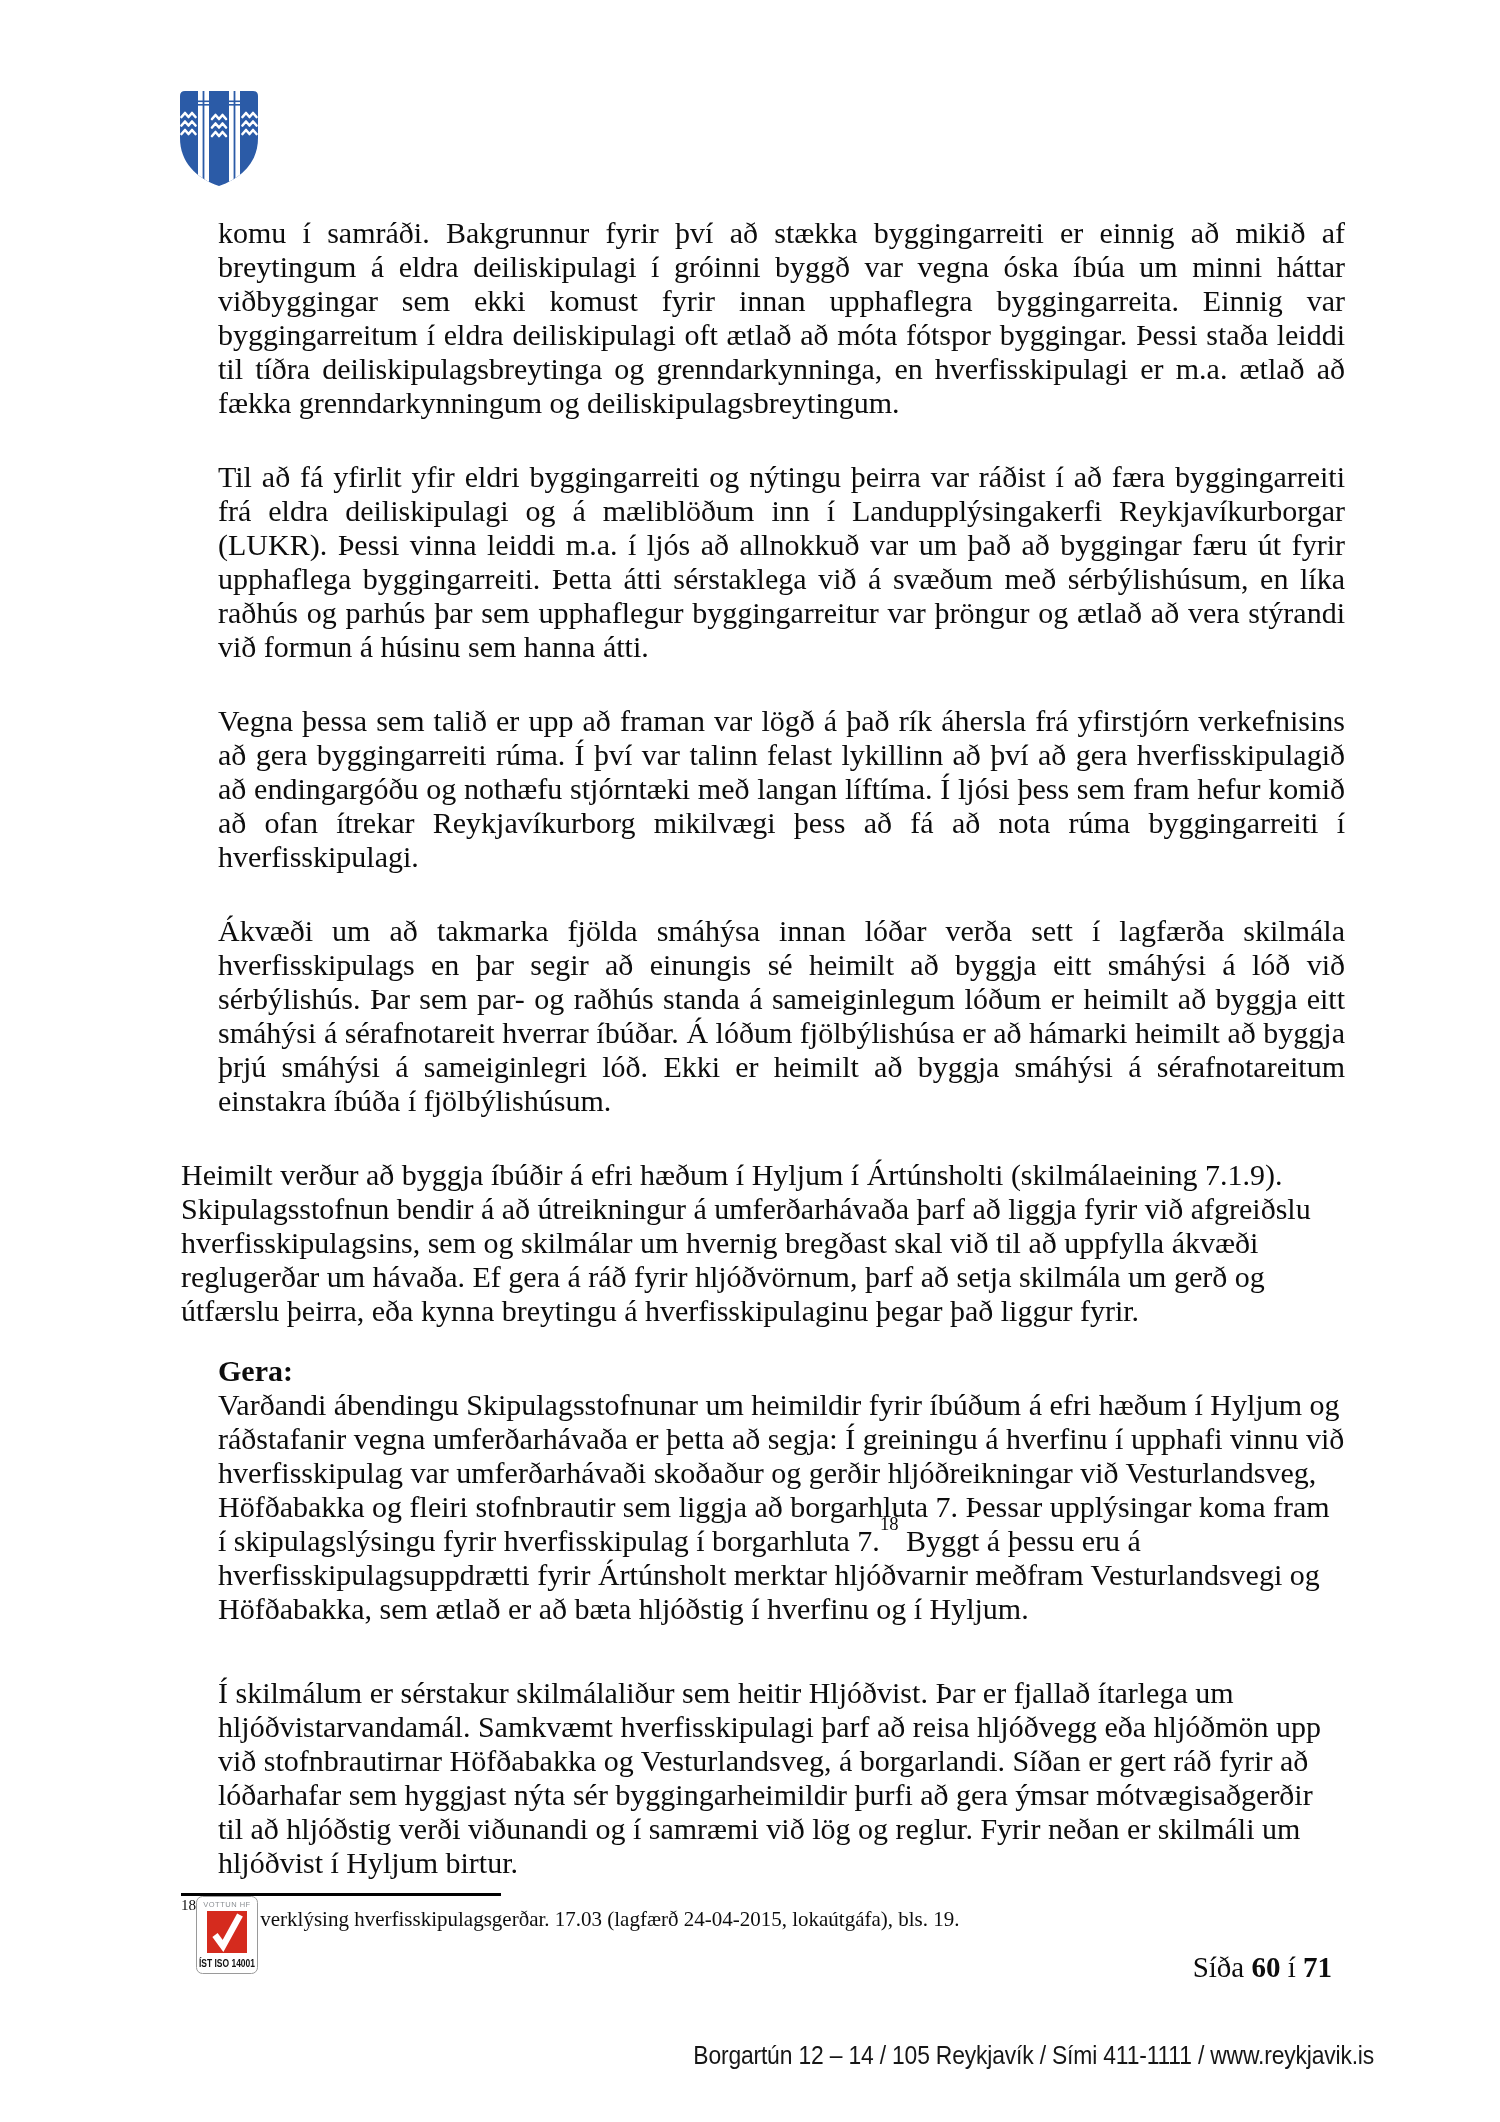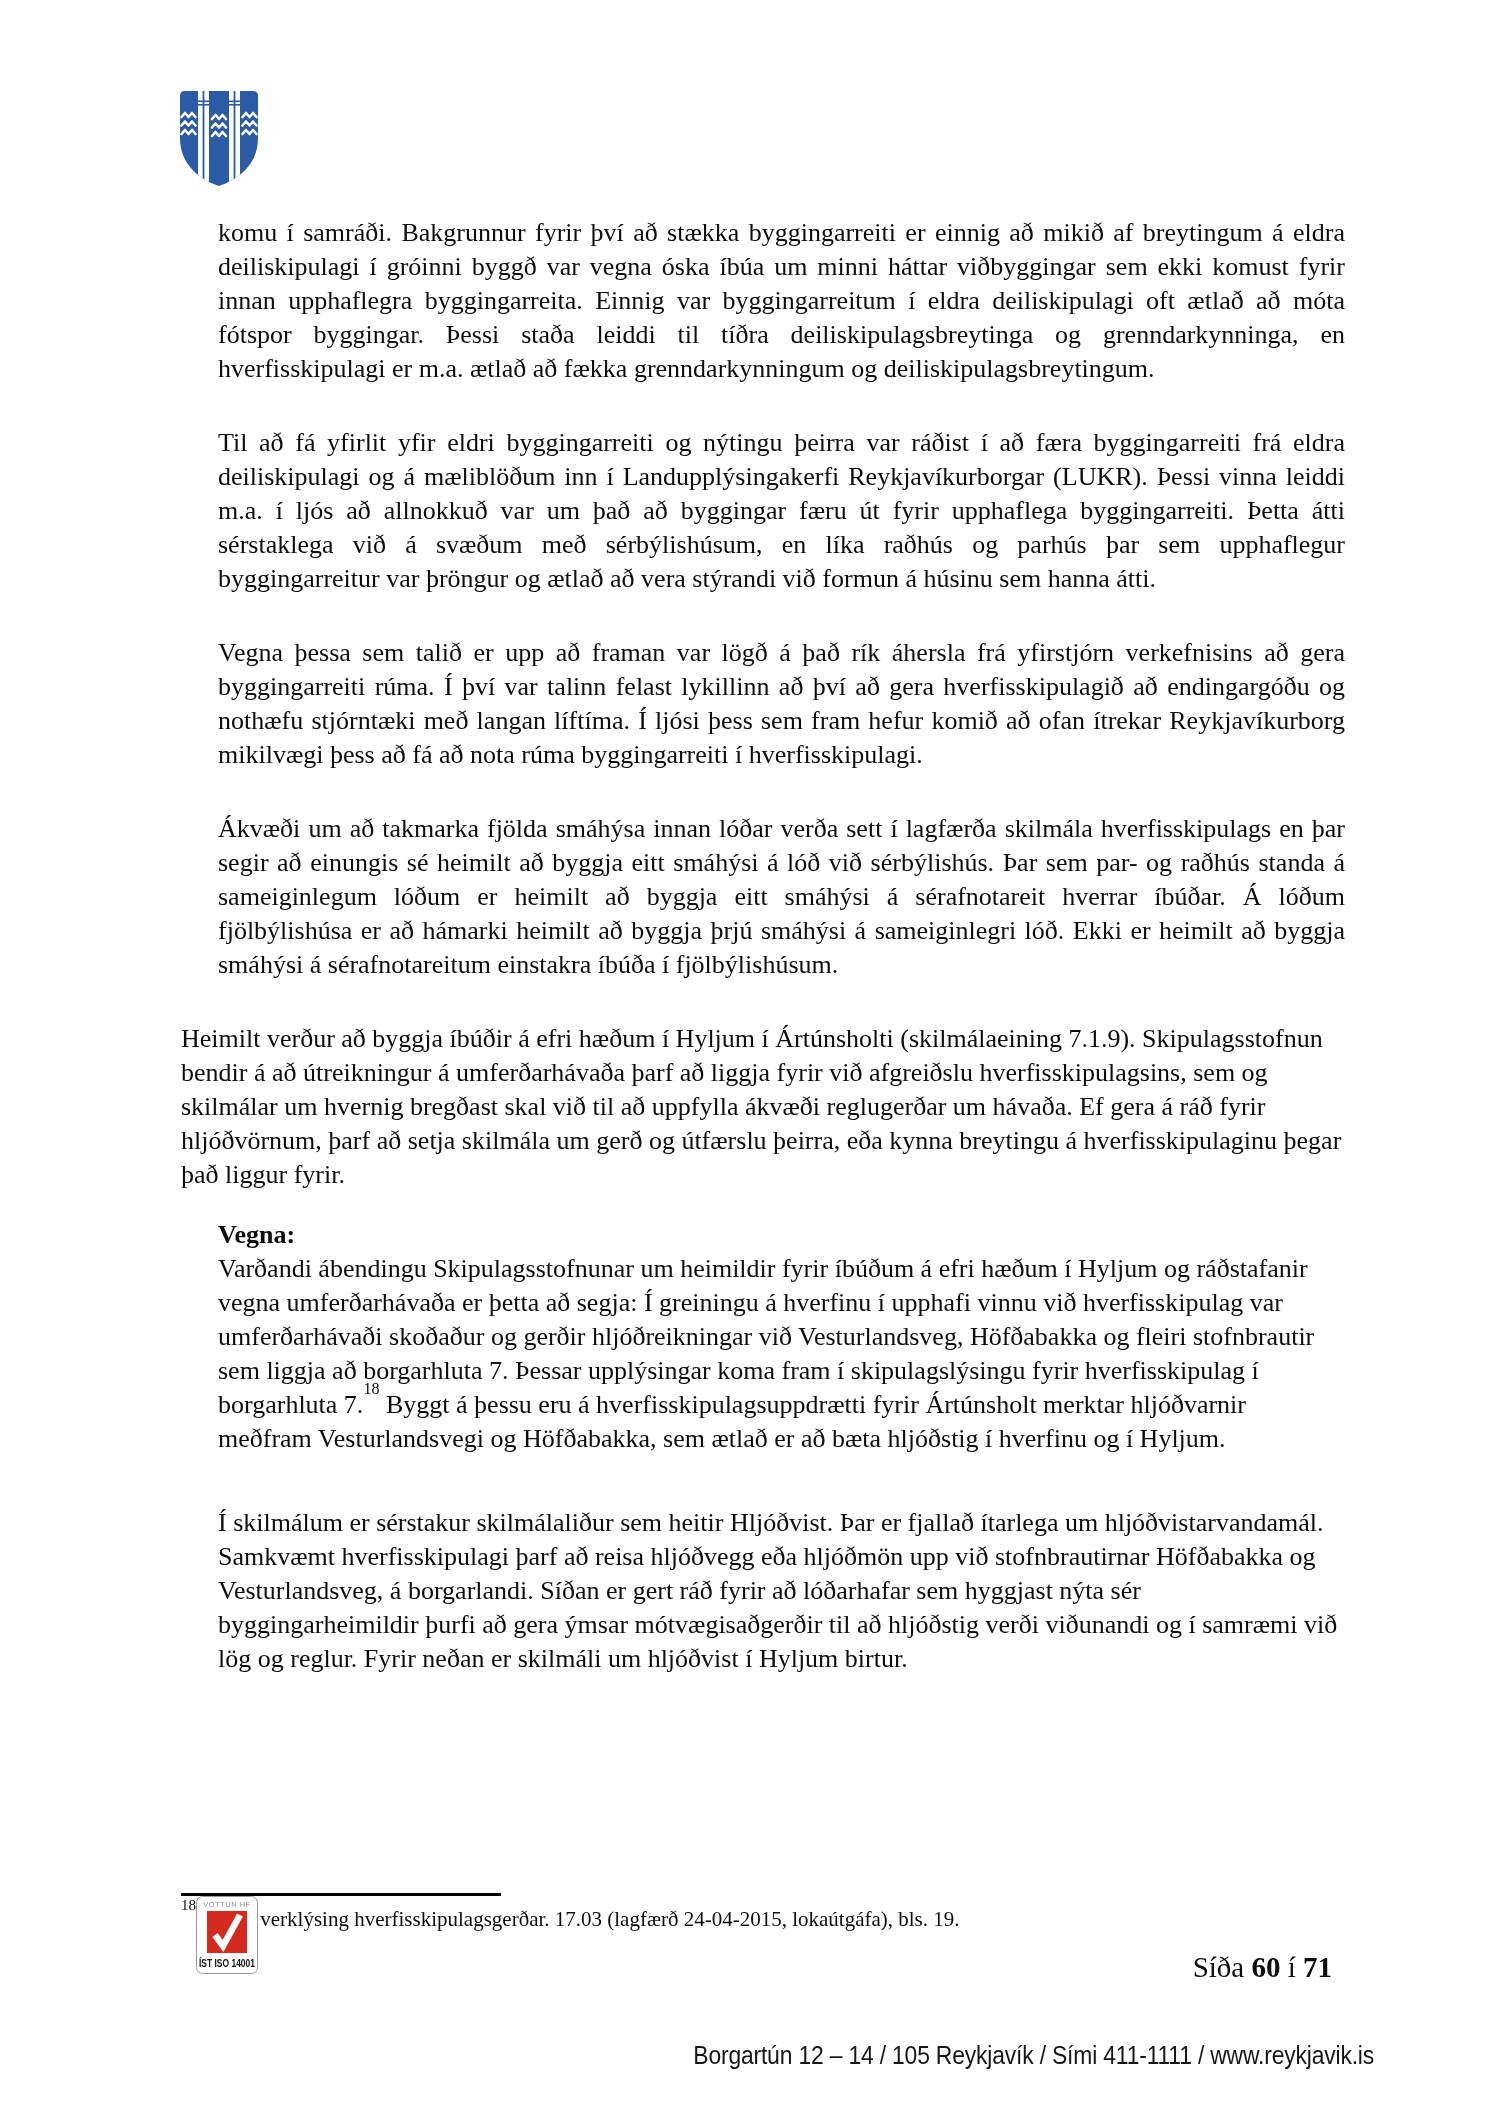--- a/index.html
+++ b/index.html
@@ -16,21 +16,21 @@
 
   
   .header-logo { position:absolute; left:178px; top:90px; display:flex; align-items:flex-start; }
   .logo-text { margin-left:20px; font-family:"Liberation Sans", sans-serif; }
   .org-name { font-size:40px; line-height:40px; margin-top:12px; color:#1d4f93; letter-spacing:-0.5px; font-weight:400; }
   .org-dept { font-size:27px; line-height:27px; margin-top:6px; color:#5f7ea5; letter-spacing:0.6px; font-weight:400; }
 
   
   .content {
     position:absolute; left:181px; top:216px; width:1164px;
-    font-size:26px; line-height:34px;
+    font-size:30px; line-height:34px;
   }
   .content p { margin:0; }
   .para-indent { margin-left:37px !important; }
   .just { text-align:justify; }
   .gap-std   { margin-bottom:40px !important; }
   .gap-small { margin-bottom:26px !important; }
   .gap-svar  { margin-bottom:50px !important; }
   .gap-p7    { margin-bottom:44px !important; }
   .answer-block { margin-left:37px; }
   .answer-label { font-weight:bold; }
@@ -94,21 +94,21 @@
   </div>
 
   <div class="content">
     <p class="para-indent just gap-std">komu í samráði. Bakgrunnur fyrir því að stækka byggingarreiti er einnig að mikið af breytingum á eldra deiliskipulagi í gróinni byggð var vegna óska íbúa um minni háttar viðbyggingar sem ekki komust fyrir innan upphaflegra byggingarreita. Einnig var byggingarreitum í eldra deiliskipulagi oft ætlað að móta fótspor byggingar. Þessi staða leiddi til tíðra deiliskipulagsbreytinga og grenndarkynninga, en hverfisskipulagi er m.a. ætlað að fækka grenndarkynningum og deiliskipulagsbreytingum.</p>
     <p class="para-indent just gap-std">Til að fá yfirlit yfir eldri byggingarreiti og nýtingu þeirra var ráðist í að færa byggingarreiti frá eldra deiliskipulagi og á mæliblöðum inn í Landupplýsingakerfi Reykjavíkurborgar (LUKR). Þessi vinna leiddi m.a. í ljós að allnokkuð var um það að byggingar færu út fyrir upphaflega byggingarreiti. Þetta átti sérstaklega við á svæðum með sérbýlishúsum, en líka raðhús og parhús þar sem upphaflegur byggingarreitur var þröngur og ætlað að vera stýrandi við formun á húsinu sem hanna átti.</p>
     <p class="para-indent just gap-std">Vegna þessa sem talið er upp að framan var lögð á það rík áhersla frá yfirstjórn verkefnisins að gera byggingarreiti rúma. Í því var talinn felast lykillinn að því að gera hverfisskipulagið að endingargóðu og nothæfu stjórntæki með langan líftíma. Í ljósi þess sem fram hefur komið að ofan ítrekar Reykjavíkurborg mikilvægi þess að fá að nota rúma byggingarreiti í hverfisskipulagi.</p>
     <p class="para-indent just gap-std">Ákvæði um að takmarka fjölda smáhýsa innan lóðar verða sett í lagfærða skilmála hverfisskipulags en þar segir að einungis sé heimilt að byggja eitt smáhýsi á lóð við sérbýlishús. Þar sem par- og raðhús standa á sameiginlegum lóðum er heimilt að byggja eitt smáhýsi á sérafnotareit hverrar íbúðar. Á lóðum fjölbýlishúsa er að hámarki heimilt að byggja þrjú smáhýsi á sameiginlegri lóð. Ekki er heimilt að byggja smáhýsi á sérafnotareitum einstakra íbúða í fjölbýlishúsum.</p>
     <p class="gap-small">Heimilt verður að byggja íbúðir á efri hæðum í Hyljum í Ártúnsholti (skilmálaeining 7.1.9). Skipulagsstofnun bendir á að útreikningur á umferðarhávaða þarf að liggja fyrir við afgreiðslu hverfisskipulagsins, sem og skilmálar um hvernig bregðast skal við til að uppfylla ákvæði reglugerðar um hávaða. Ef gera á ráð fyrir hljóðvörnum, þarf að setja skilmála um gerð og útfærslu þeirra, eða kynna breytingu á hverfisskipulaginu þegar það liggur fyrir.</p>
 
     <div class="answer-block gap-svar">
-      <div class="answer-label">Vegna:</div>
+      <div class="answer-label">Gera:</div>
       <p><span>Varðandi ábendingu Skipulagsstofnunar um heimildir fyrir íbúðum á efri hæðum í Hyljum og ráðstafanir vegna umferðarhávaða er þetta að segja: Í greiningu á hverfinu í upphafi vinnu við hverfisskipulag var umferðarhávaði skoðaður og gerðir hljóðreikningar við Vesturlandsveg, Höfðabakka og fleiri stofnbrautir sem liggja að borgarhluta 7. Þessar upplýsingar koma fram í skipulagslýsingu fyrir hverfisskipulag í borgarhluta 7.</span><sup class="ref">18</sup><span> Byggt á þessu eru á hverfisskipulagsuppdrætti fyrir Ártúnsholt merktar hljóðvarnir meðfram Vesturlandsvegi og Höfðabakka, sem ætlað er að bæta hljóðstig í hverfinu og í Hyljum.</span></p>
     </div>
 
     <p class="para-indent gap-p7">Í skilmálum er sérstakur skilmálaliður sem heitir Hljóðvist. Þar er fjallað ítarlega um hljóðvistarvandamál. Samkvæmt hverfisskipulagi þarf að reisa hljóðvegg eða hljóðmön upp við stofnbrautirnar Höfðabakka og Vesturlandsveg, á borgarlandi. Síðan er gert ráð fyrir að lóðarhafar sem hyggjast nýta sér byggingarheimildir þurfi að gera ýmsar mótvægisaðgerðir til að hljóðstig verði viðunandi og í samræmi við lög og reglur. Fyrir neðan er skilmáli um hljóðvist í Hyljum birtur.</p>
   </div>
 
   <div class="footnote-rule"></div>
   <div class="footnote"><sup class="ref">18</sup><span> Árbær verklýsing hverfisskipulagsgerðar. 17.03 (lagfærð 24-04-2015, lokaútgáfa), bls. 19.</span></div>
 
   <div class="page-num">

